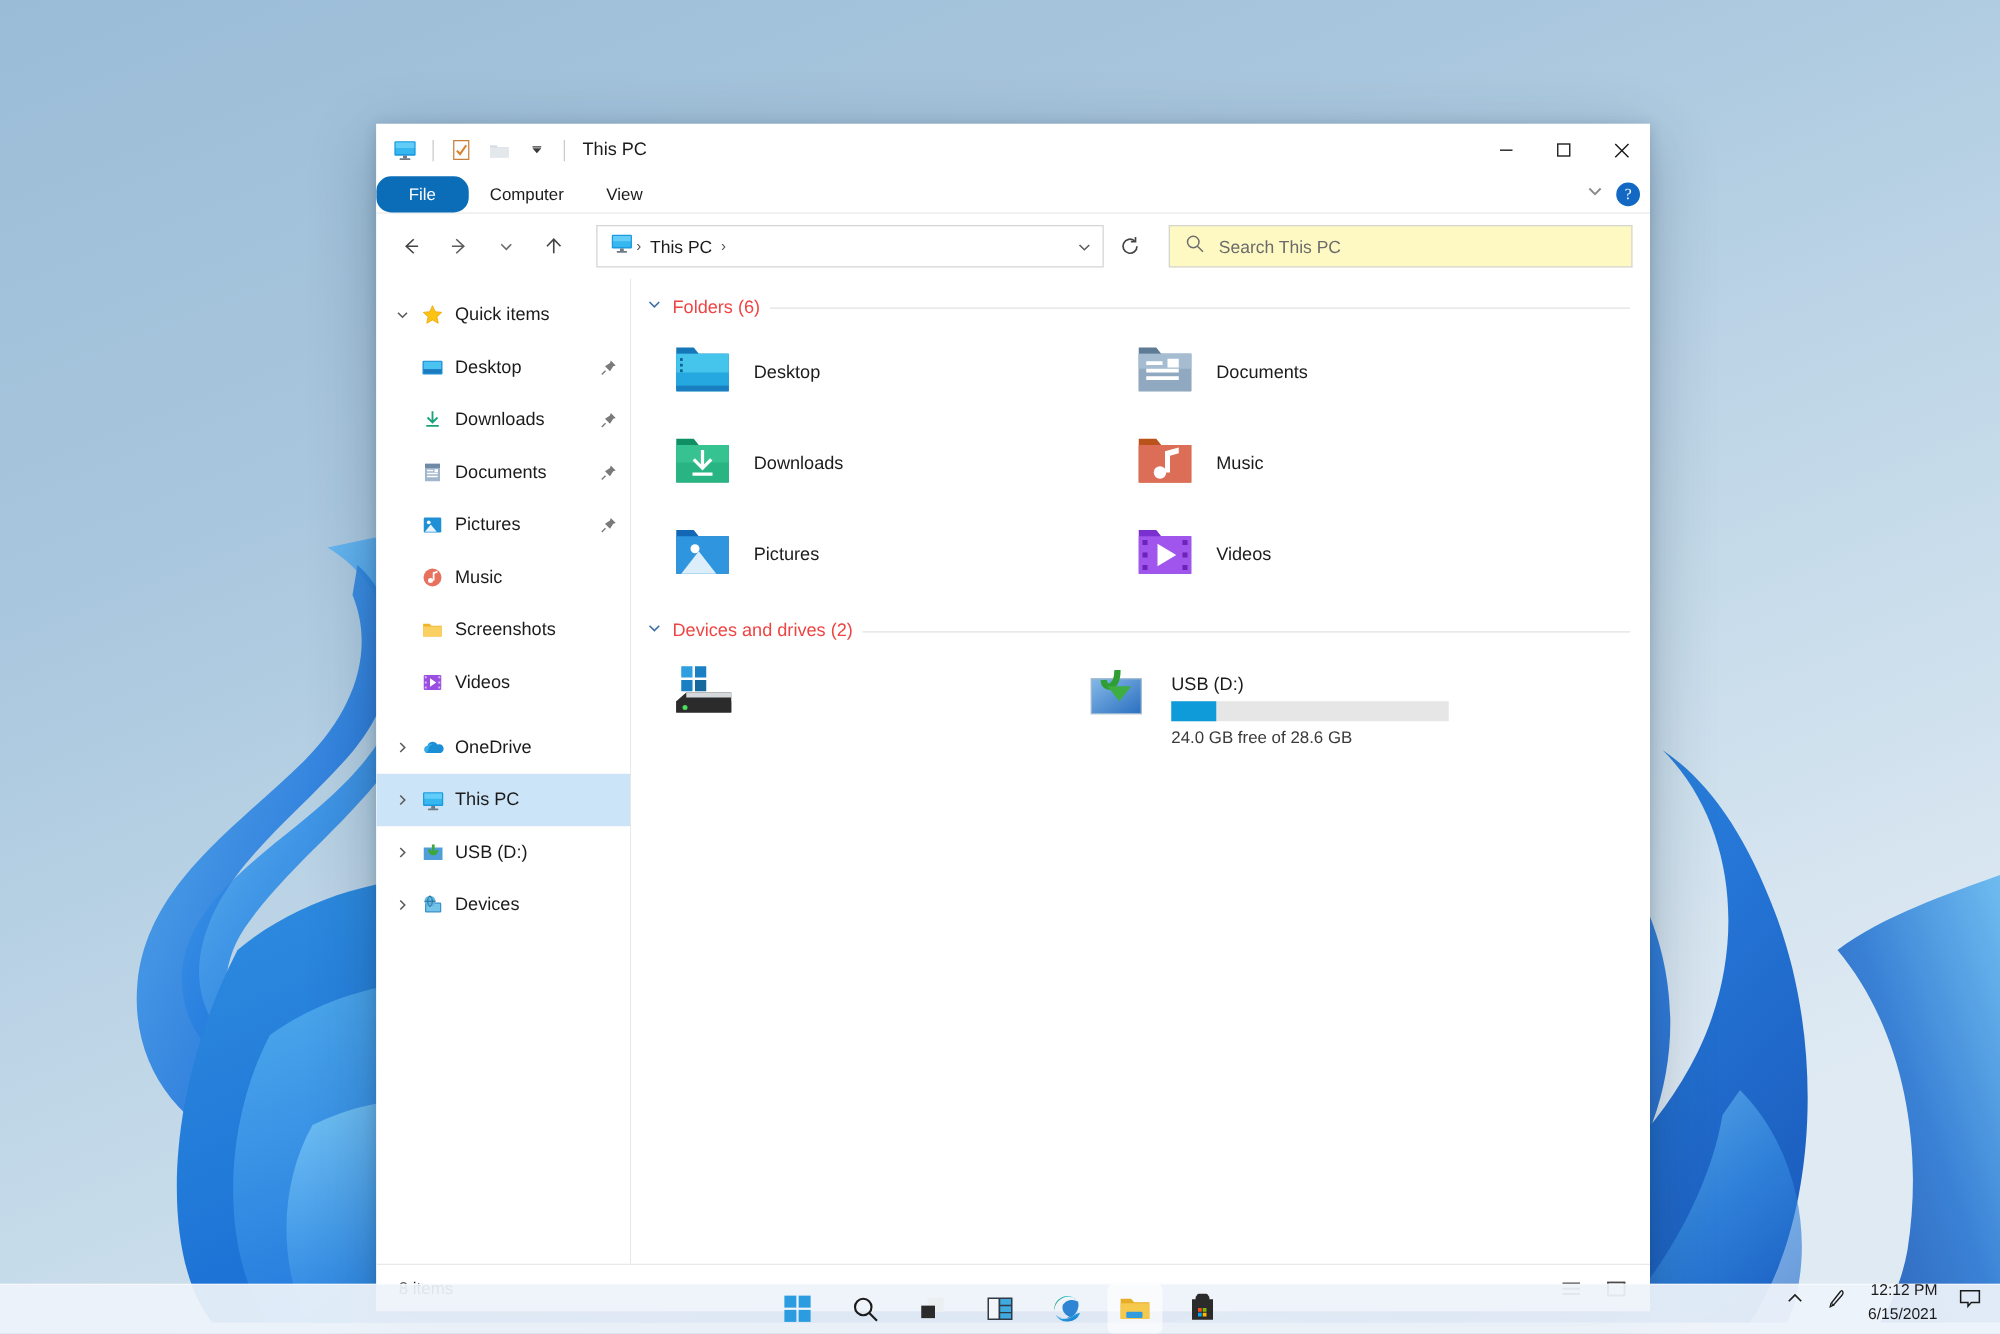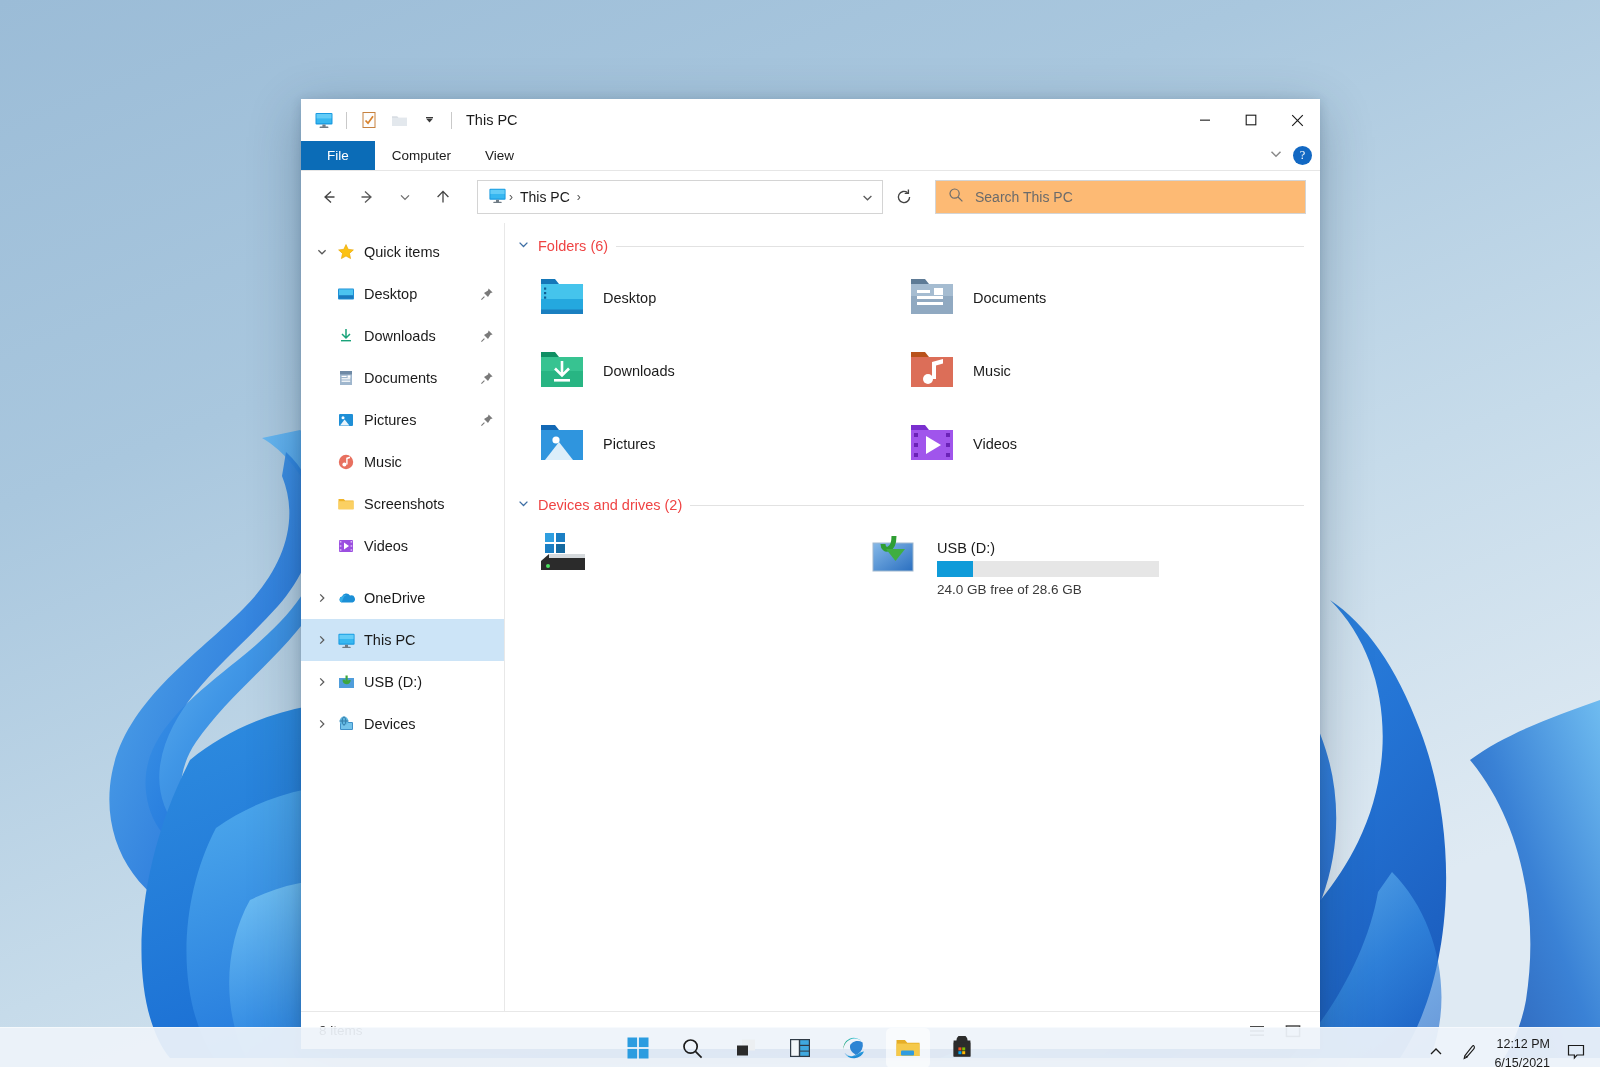--- a/index.html
+++ b/index.html
@@ -40,21 +40,21 @@
   .win-controls { margin-left: auto; display: flex; height: 42px; }
   .win-btn { width: 46px; height: 42px; display: flex; align-items: center; justify-content: center; }
 
   
   .ribbon {
     height: 30px; display: flex; align-items: stretch;
     background: #ffffff; border-bottom: 1px solid #e6e6e6; flex: none;
   }
   .tab {
     padding: 0 17px; display: flex; align-items: center;
-    font-size: 13.5px; color: #1b1b1b;
+    font-size: 13.5px; color: #1b1b1b; border-radius: 12px;
   }
   .tab.file { background: #0b6cb7; color: #ffffff; padding: 0 26px; }
   .ribbon-right { margin-left: auto; display: flex; align-items: center; gap: 10px; padding-right: 8px; }
   .help-circle {
     width: 19px; height: 19px; border-radius: 50%;
     background: #1268c3; color: #fff; font-size: 12.5px;
     display: flex; align-items: center; justify-content: center;
     font-family: "Liberation Serif", serif;
   }
 
@@ -69,21 +69,21 @@
     border: 1px solid #d4d4d4; background: #fff;
     display: flex; align-items: center; padding: 0 2px 0 10px;
   }
   .crumb { font-size: 14px; color: #1b1b1b; padding: 0 5px; }
   .crumb-sep { color: #555; font-size: 12px; padding: 0 2px; }
   .addr-spacer { flex: 1; }
   .addr-btn { width: 26px; height: 30px; display: flex; align-items: center; justify-content: center; }
   .refresh-btn { width: 34px; height: 34px; display: flex; align-items: center; justify-content: center; margin-left: 2px; }
   .searchbox {
     flex: 1; height: 34px; margin-left: 12px;
-    border: 1px solid #d4d4d4; background: #fdba74;
+    border: 1px solid #d4d4d4; background: #fef9c3;
     display: flex; align-items: center; gap: 11px; padding: 0 12px;
   }
   .search-ph { font-size: 14px; color: #6b6b6b; }
 
   
   .content { flex: 1; display: flex; min-height: 0; }
 
   
   .sidebar {
     width: 204px; flex: none; background: #fff;
@@ -128,21 +128,21 @@
     padding: 0 14px 0 18px; font-size: 13.5px; color: #1b1b1b;
   }
   .status-views { margin-left: auto; display: flex; gap: 10px; align-items: center; }
   .view-btn { width: 26px; height: 24px; display: flex; align-items: center; justify-content: center; }
 
   
   #taskbar {
     position: absolute; left: 0; bottom: 0; width: 1600px; height: 40px;
     background: rgba(238,243,250,.93);
     border-top: 1px solid rgba(255,255,255,.5);
-    display: flex; align-items: flex-start;
+    display: flex; align-items: flex-end;
   }
   .tb-center {
     position: absolute; left: 50%; transform: translateX(-50%);
     display: flex; align-items: center; gap: 10px;
   }
   .tb-item {
     width: 44px; height: 40px; border-radius: 5px;
     display: flex; align-items: center; justify-content: center;
     position: relative;
   }

